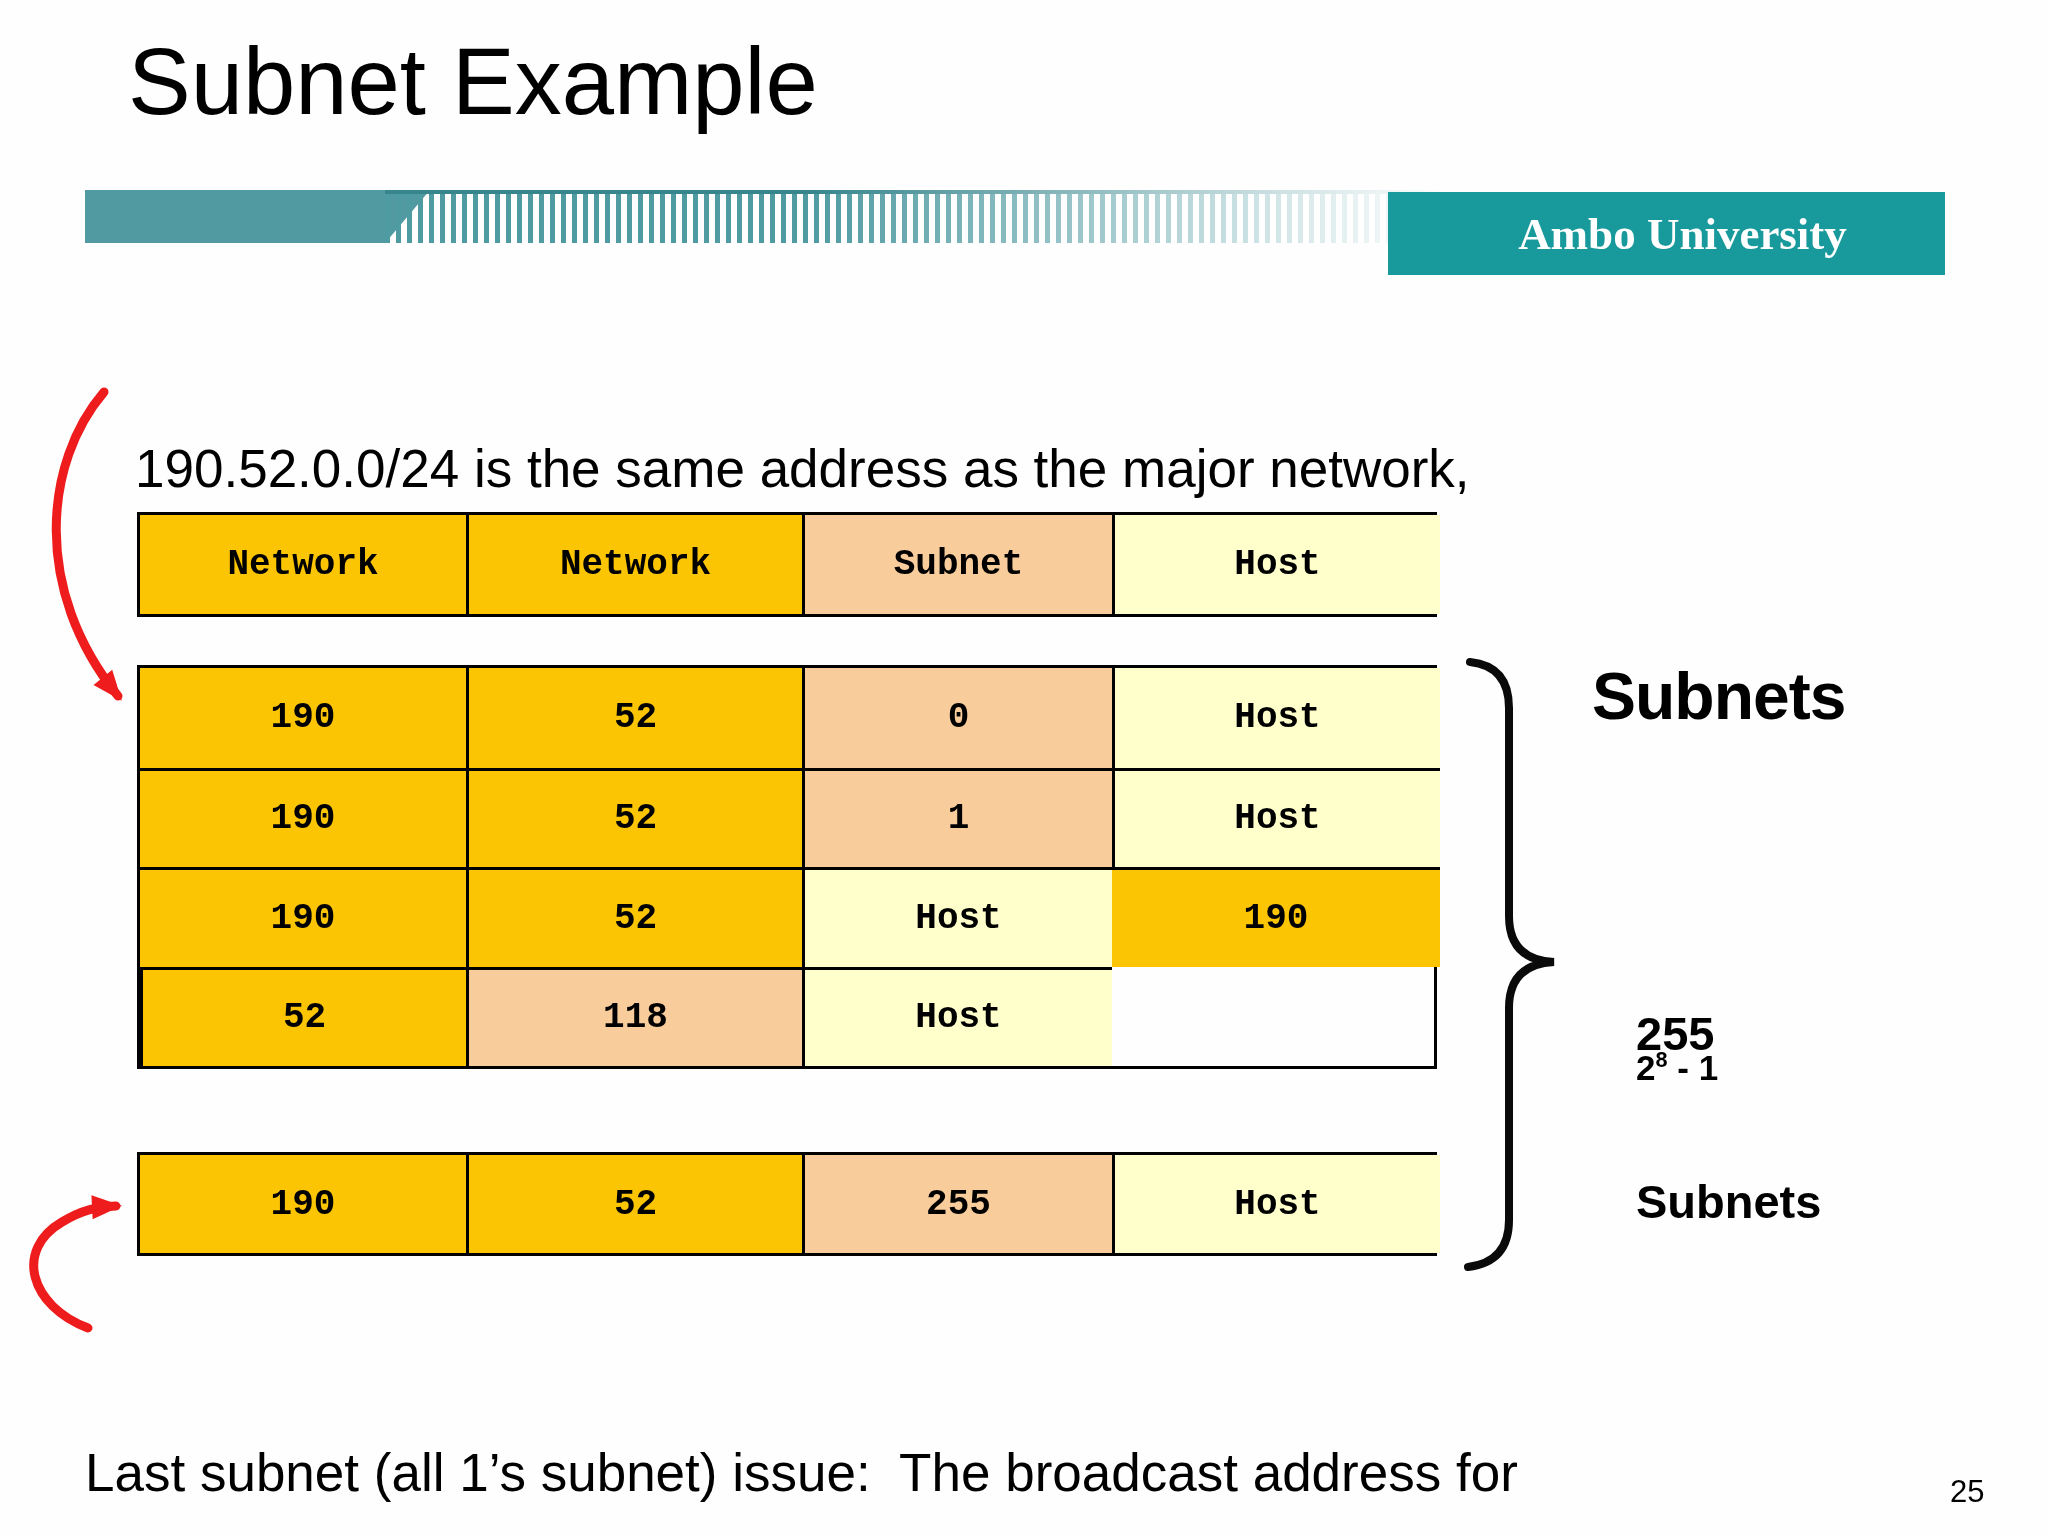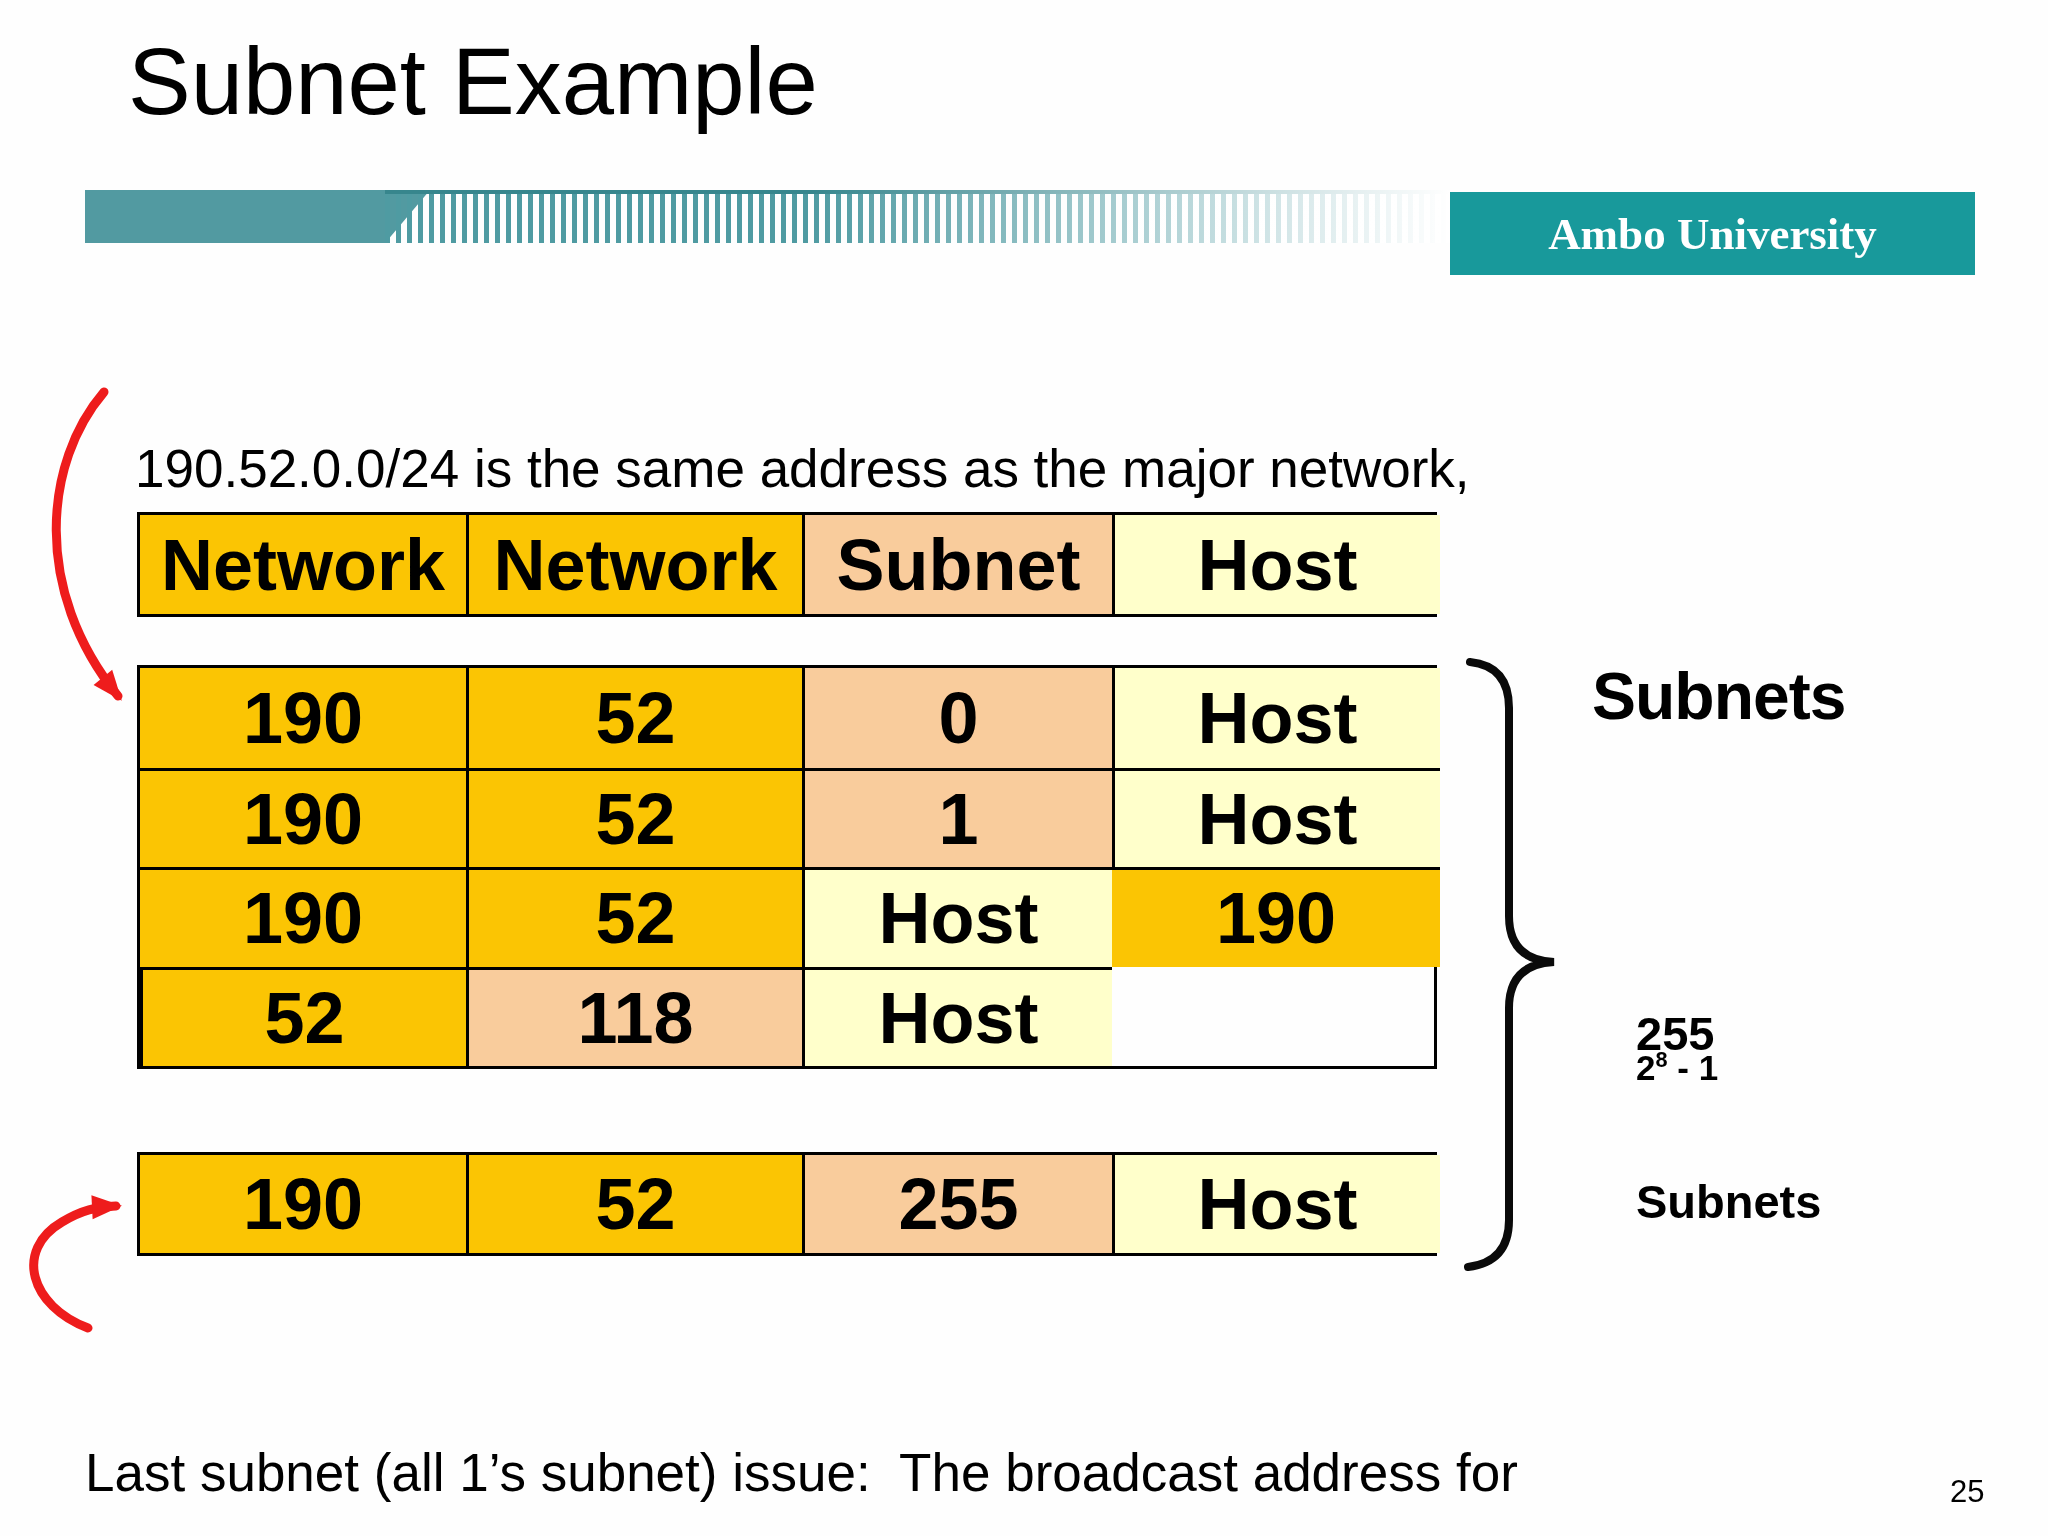--- a/index.html
+++ b/index.html
@@ -24,38 +24,38 @@
     background:repeating-linear-gradient(to right,#4F9BA2 0 5px,rgba(255,255,255,0) 5px 11px);
   }
   .bar-topline{
     position:absolute;left:300px;right:0;top:0;height:4px;background:#37868D;
   }
   .bar-fade{
     position:absolute;left:300px;right:0;top:0;height:100%;
     background:linear-gradient(to right,rgba(255,255,255,0) 40%,rgba(255,255,255,.82) 88%,#fff 100%);
   }
   .badge{
-    position:absolute;left:1450px;top:192px;width:525px;height:83px;
+    position:absolute;left:1388px;top:192px;width:525px;height:83px;
     background:#18999B;color:#fff;display:flex;align-items:center;justify-content:center;
-    font-family:"Liberation Serif","DejaVu Serif",serif;font-weight:700;font-size:45px;
+    font-family:"Liberation Serif","DejaVu Serif",serif;font-weight:700;font-size:45px;padding-left:32px;
   }
   
   .para{position:absolute;font-size:53px;line-height:74px;white-space:pre;}
   .para-top{left:58px;top:284px;}
   .para-bottom{left:85px;top:1288px;}
   .para .indent{padding-left:77px;}
   
   .tbl{
     position:absolute;left:137px;width:1300px;display:grid;
     grid-template-columns:326px 336px 310px 328px;
     border:3px solid #000;box-sizing:border-box;
   }
   .tbl .cell{
     display:flex;align-items:center;justify-content:center;
-    font-weight:700;font-size:72px;box-sizing:border-box;
+    font-weight:700;font-size:36px;box-sizing:border-box;font-family:Liberation Mono, monospace;
   }
   .tbl .bl{border-left:3px solid #000;}
   .tbl .bt{border-top:3px solid #000;}
   .c-net{background:#FBC503;}
   .c-sub{background:#F9CC9C;}
   .c-host{background:#FFFFCB;}
   .tbl-header{top:512px;height:105px;grid-template-rows:1fr;}
   .tbl-main{top:665px;height:404px;grid-template-rows:repeat(4,1fr);grid-auto-flow:row;}
   .tbl-last{top:1152px;height:104px;grid-template-rows:1fr;}
   

